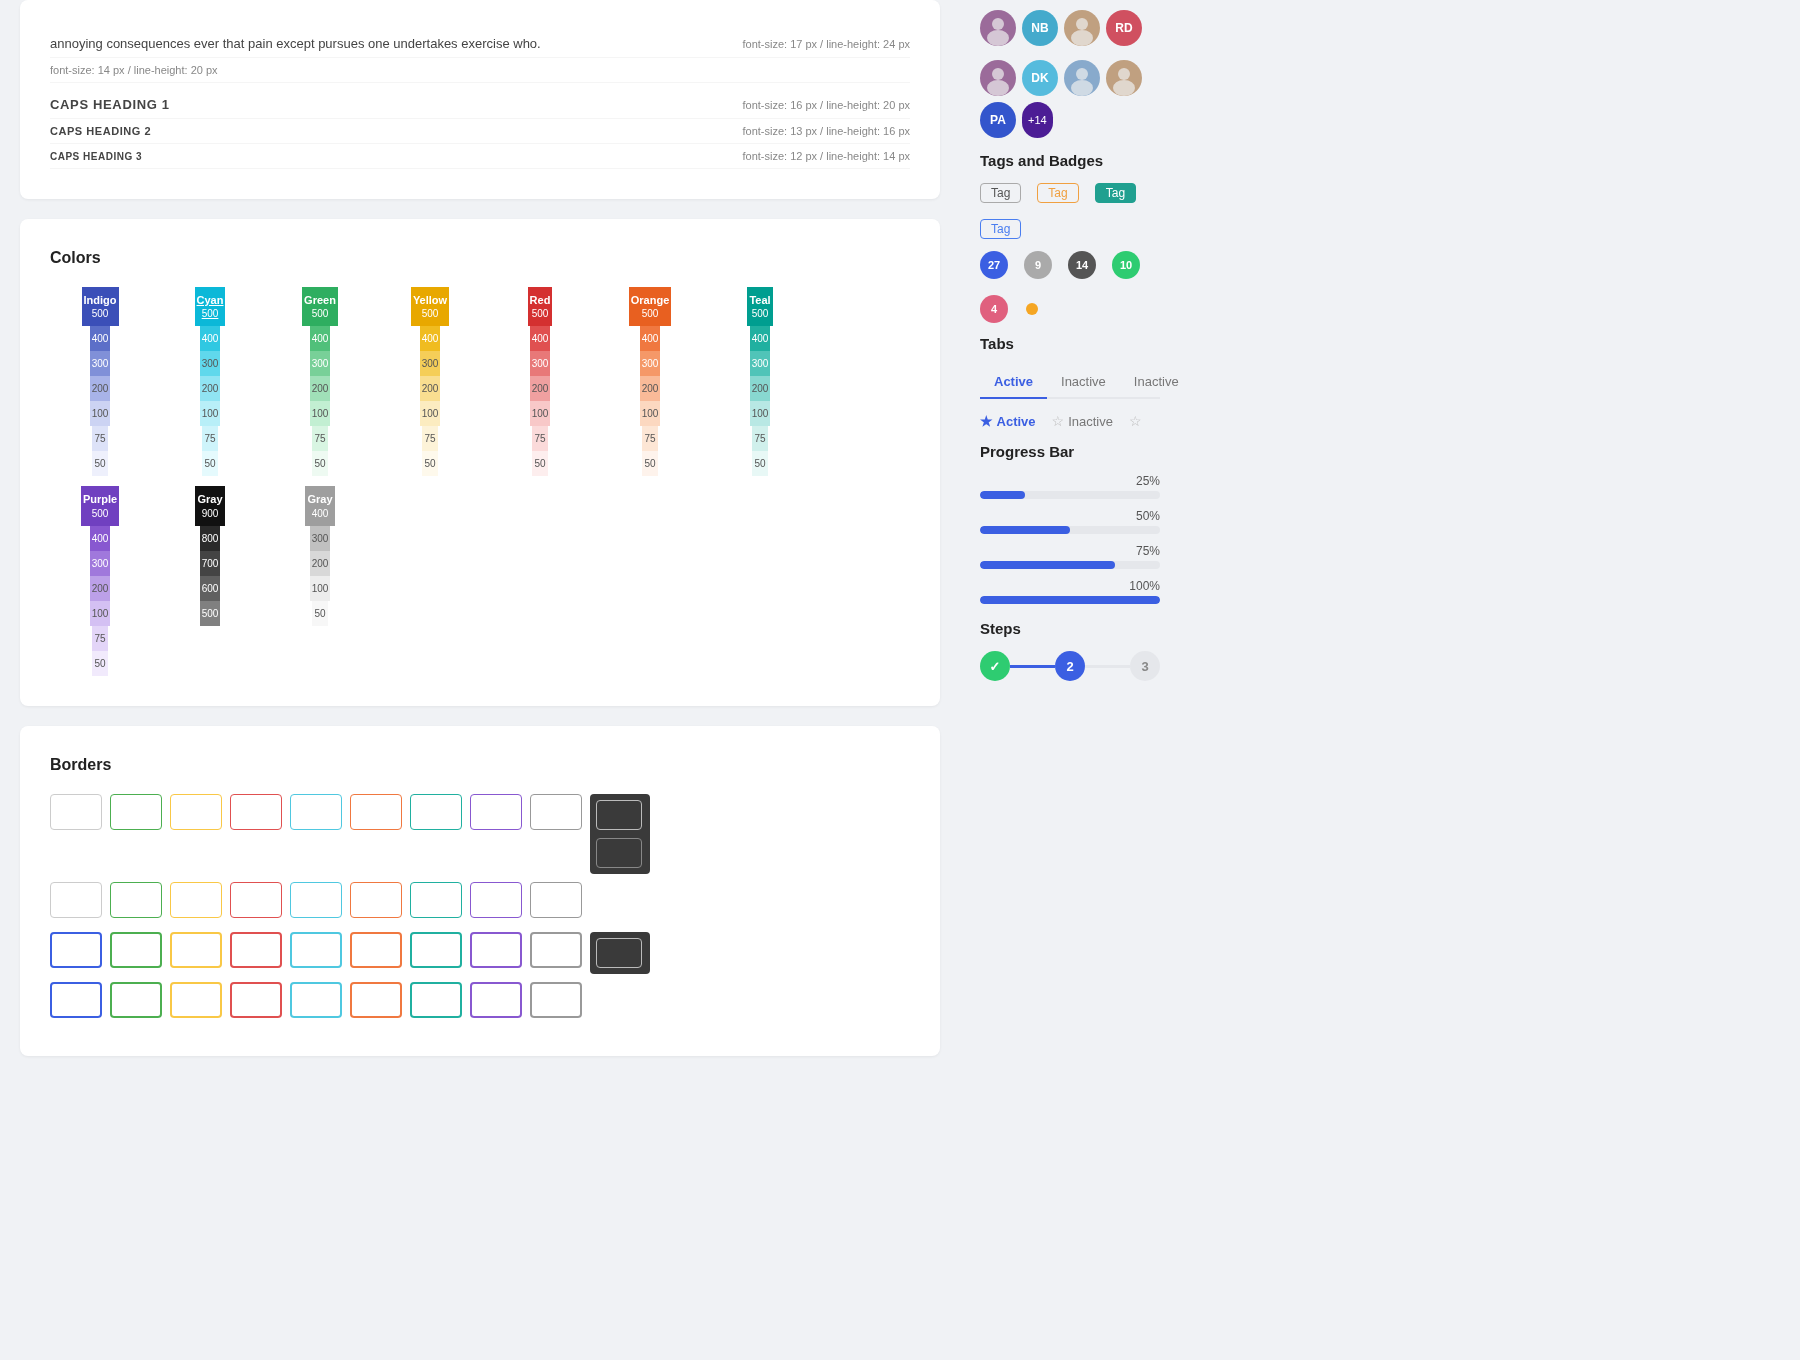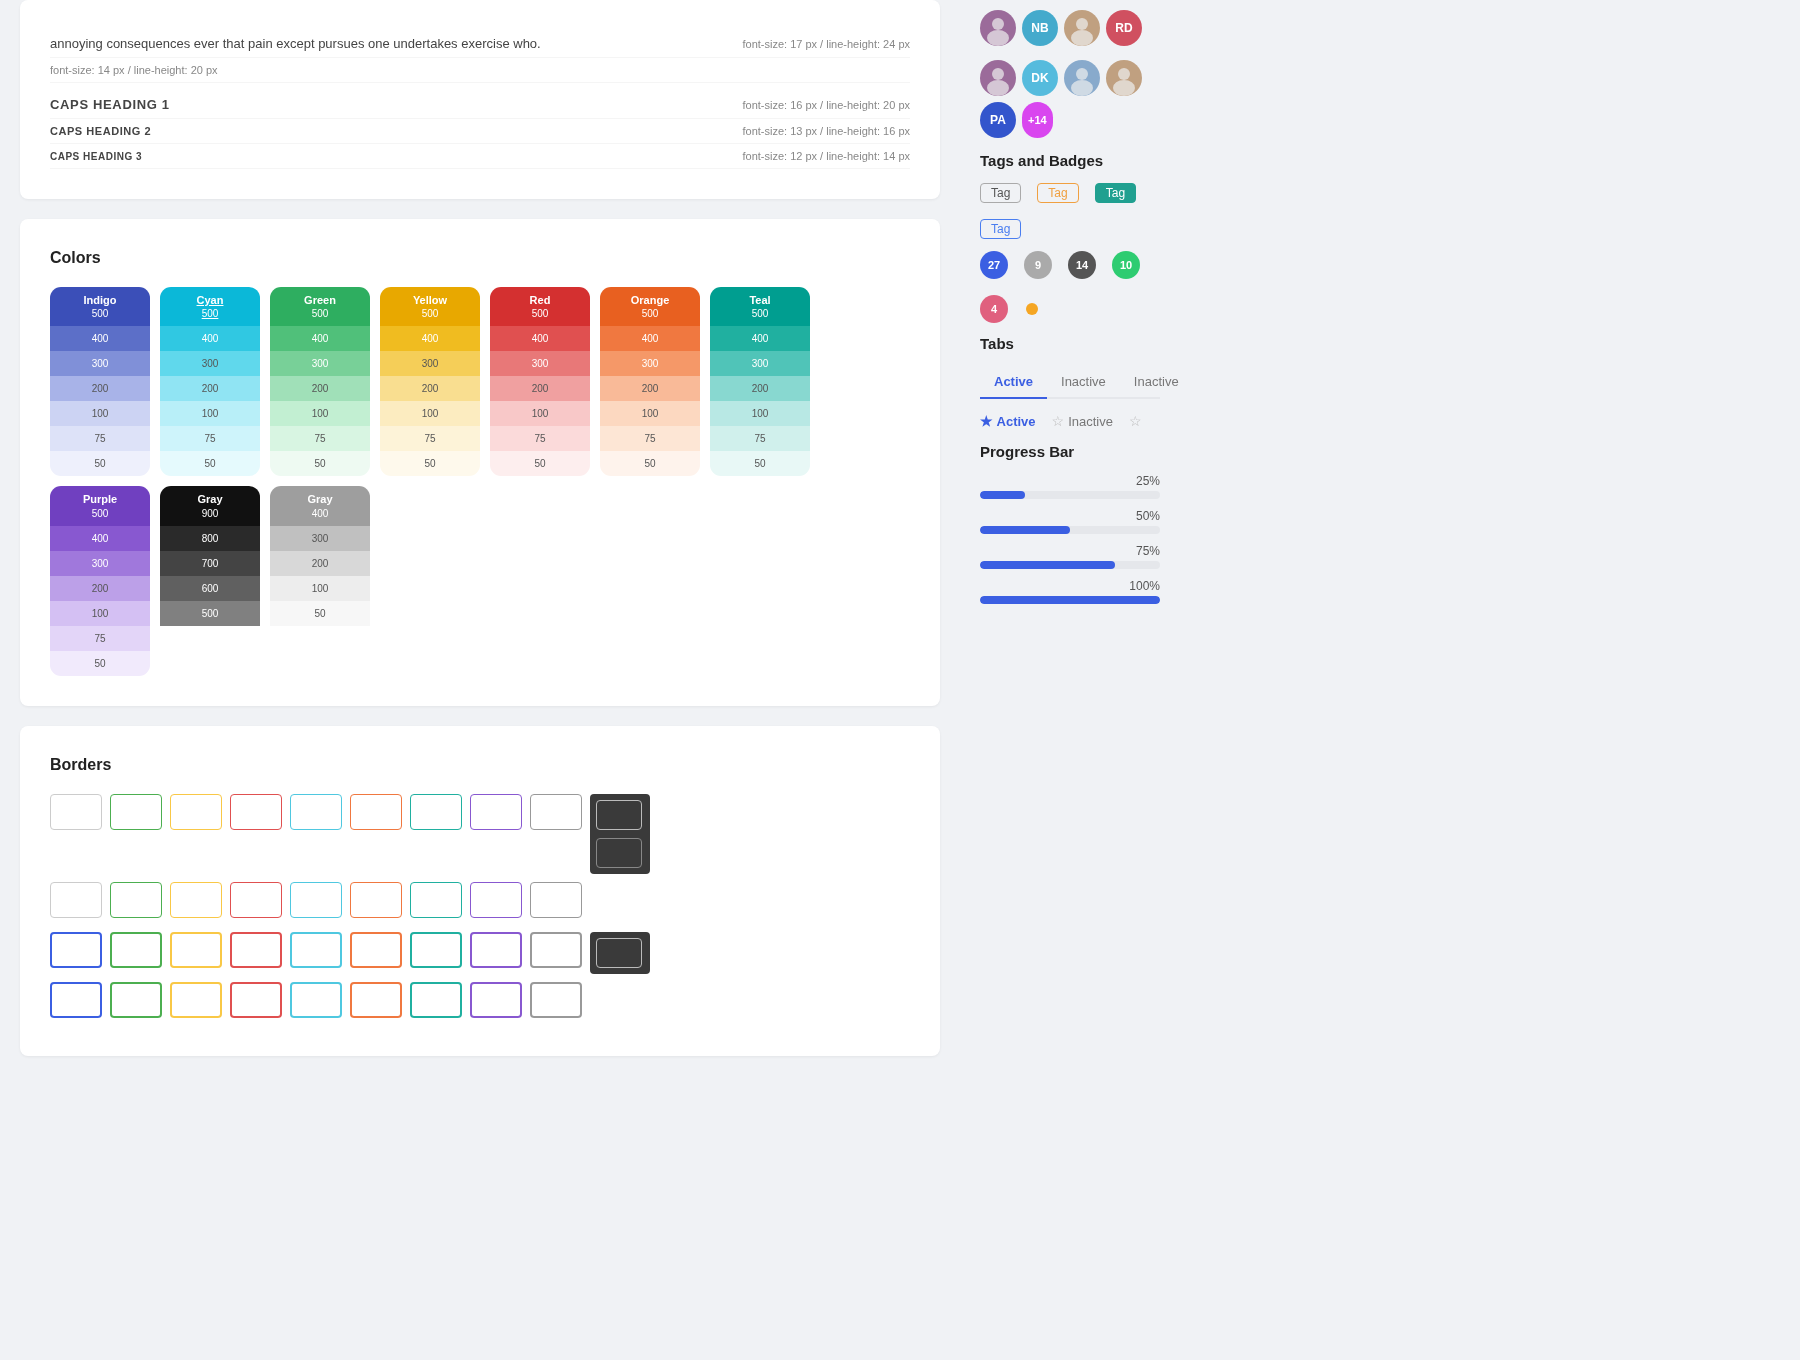--- a/index.html
+++ b/index.html
@@ -55,20 +55,21 @@
       flex-wrap: wrap;
       gap: 10px;
     }
     .color-column {
       display: flex;
       flex-direction: column;
       width: 100px;
       border-radius: 11px;
       overflow: hidden;
       font-size: 10px;
+      align-items: center;
     }
     .color-swatch {
       display: flex;
       flex-direction: column;
       align-items: center;
       justify-content: center;
       padding: 6px 2px;
       color: #fff;
       font-size: 10px;
       line-height: 1.3;
@@ -113,24 +114,24 @@
       display: flex;
       align-items: center;
       justify-content: center;
       font-size: 12px;
       font-weight: 700;
       color: #fff;
       overflow: hidden;
       flex-shrink: 0;
     }
     .avatar-count {
-      background: #d946ef;
+      background: #4c1d95;
       color: #fff;
       font-size: 11px;
-      font-weight: 700;
+      font-weight: 400;
       padding: 0 6px;
       height: 36px;
       border-radius: 18px;
       display: flex;
       align-items: center;
     }
 
     .sidebar-section-title {
       font-size: 15px;
       font-weight: 700;
@@ -682,14 +683,30 @@
       </div>
     </div>
     <div class="progress-item">
       <div class="progress-label">100%</div>
       <div class="progress-track">
         <div class="progress-fill" style="width:100%;"></div>
       </div>
     </div>
   </div>
 
+  <div style="margin-top:16px;">
+    <div class="sidebar-section-title">Steps</div>
+    <div class="steps-row">
+      <div class="step-circle done">
+        <span>✓</span>
+      </div>
+      <div class="step-line"></div>
+      <div class="step-circle current">
+        <span>2</span>
+      </div>
+      <div class="step-line inactive"></div>
+      <div class="step-circle next">
+        <span>3</span>
+      </div>
+    </div>
+  </div>
 
 </div>
 
 </body></html>

